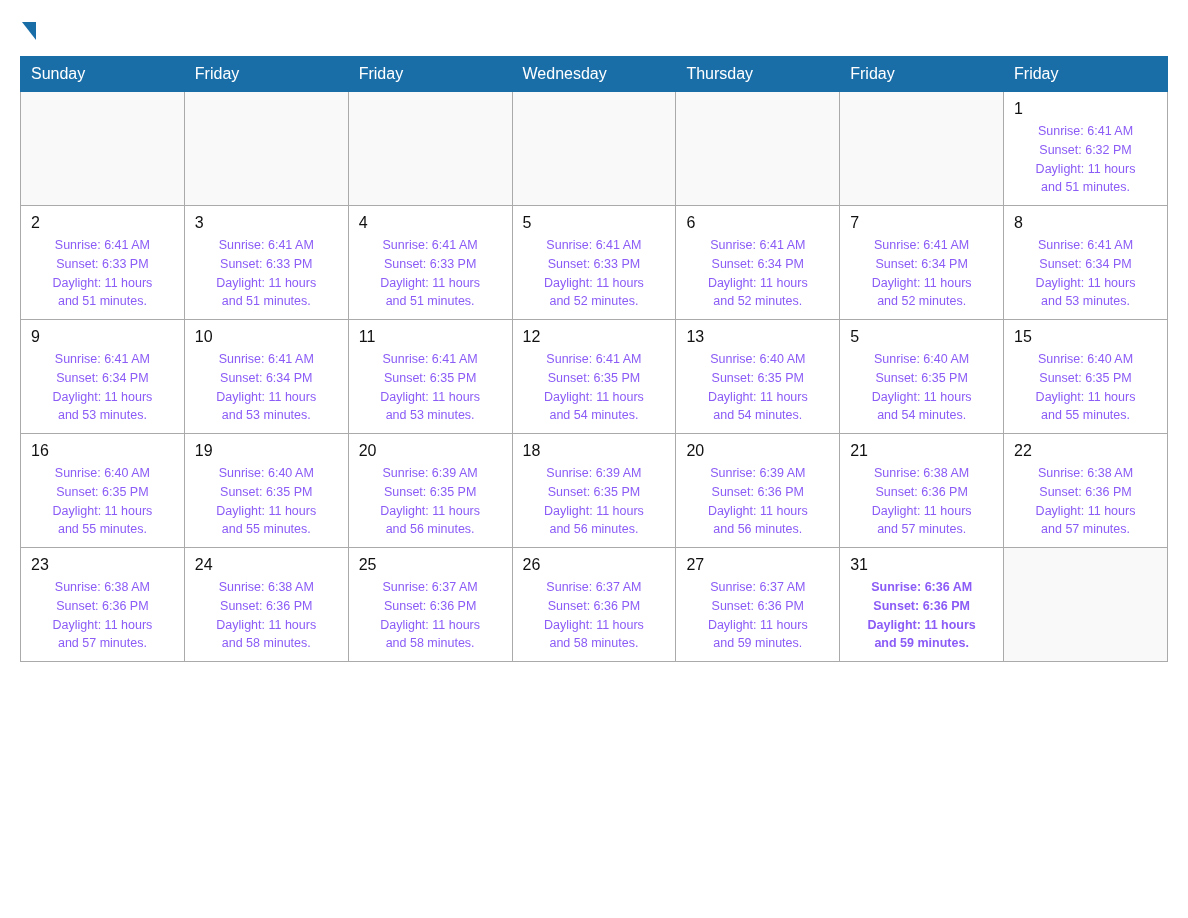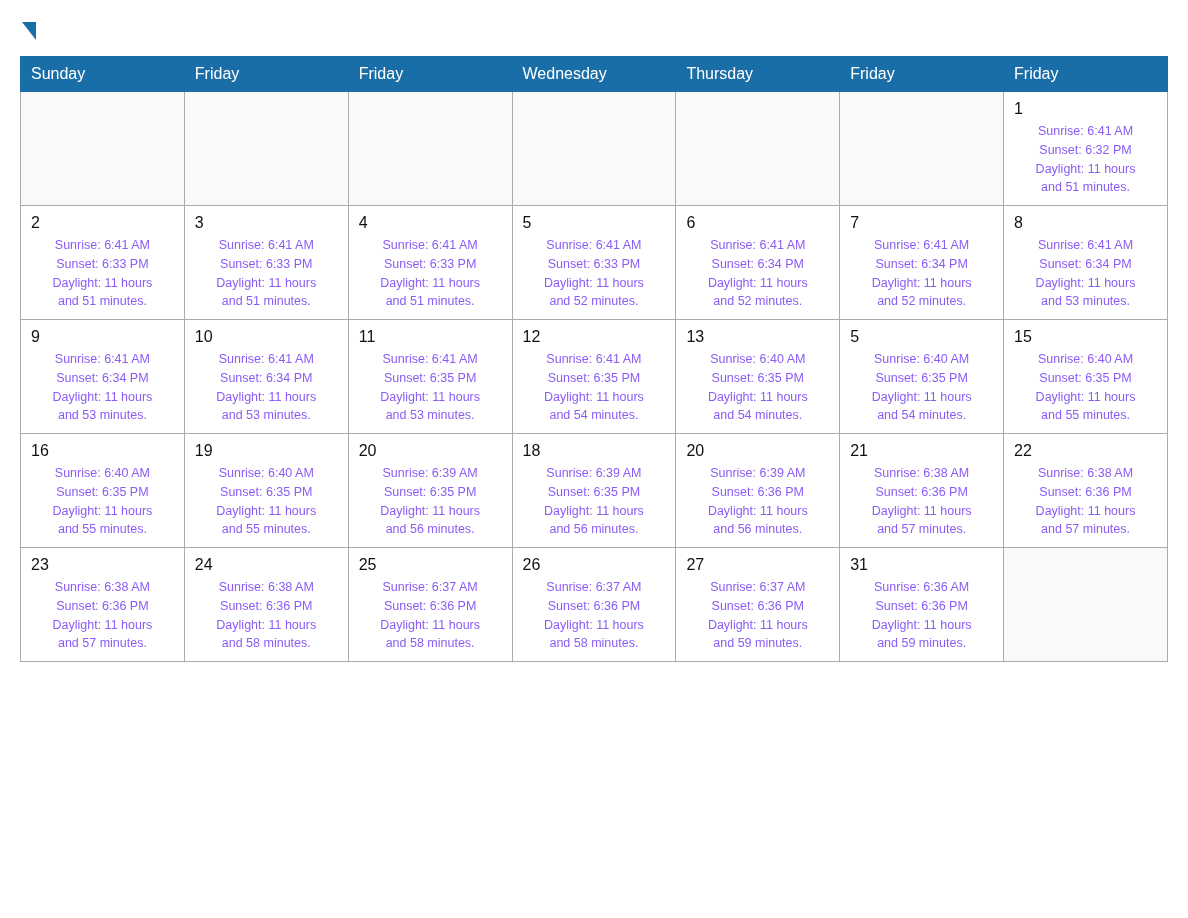--- a/index.html
+++ b/index.html
@@ -329,21 +329,21 @@
         </td>
         <td>
           <span class="day-number">27</span>
           <div class="day-info" style="white-space: pre-line;">Sunrise: 6:37 AM
 Sunset: 6:36 PM
 Daylight: 11 hours
 and 59 minutes.</div>
         </td>
         <td>
           <span class="day-number">31</span>
-          <div class="day-info" style="white-space: pre-line;">Sunrise: 6:36 AM
+          <div class="day-info" style="white-space: pre-line; font-weight: bold;">Sunrise: 6:36 AM
 Sunset: 6:36 PM
 Daylight: 11 hours
 and 59 minutes.</div>
         </td>
         <td class="empty-cell"></td>
       </tr>
     </tbody>
 </table>
 
 </body></html>

